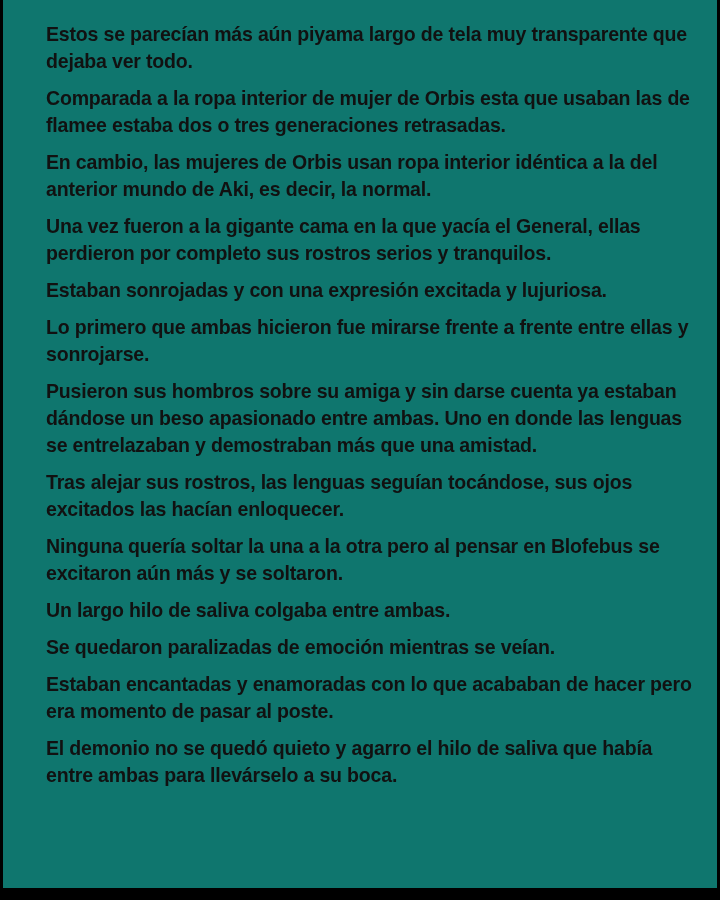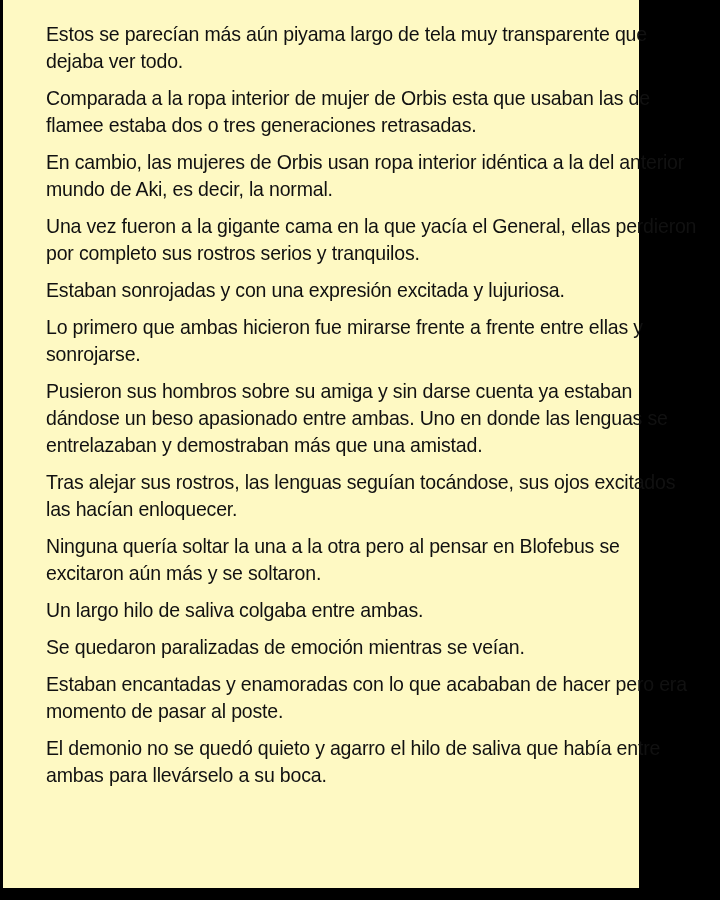--- a/index.html
+++ b/index.html
@@ -10,24 +10,25 @@
     body {
       width: 720px;
       height: 900px;
       position: relative;
       overflow: hidden;
     }
     .page {
       position: absolute;
       left: 3px;
       top: 0;
-      width: 636px;
+      width: 714px;
       height: 888px;
-      background: #fef9c3;
+      background: #0f766e;
       box-sizing: border-box;
+      font-weight: bold;
     }
     .text-block {
       position: absolute;
       left: 43px;
       top: 20px;
       width: 660px;
       font-family: "Liberation Sans", sans-serif;
       font-size: 21px;
       line-height: 27px;
       color: #111111;

